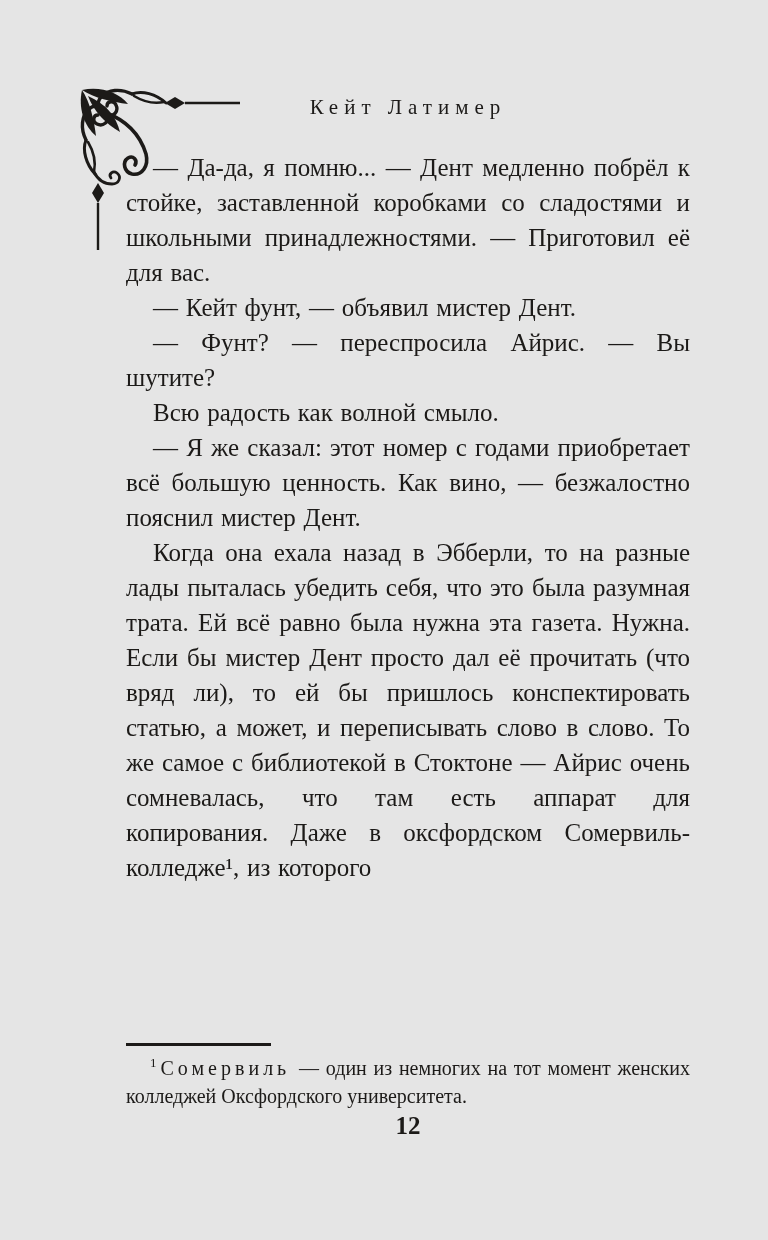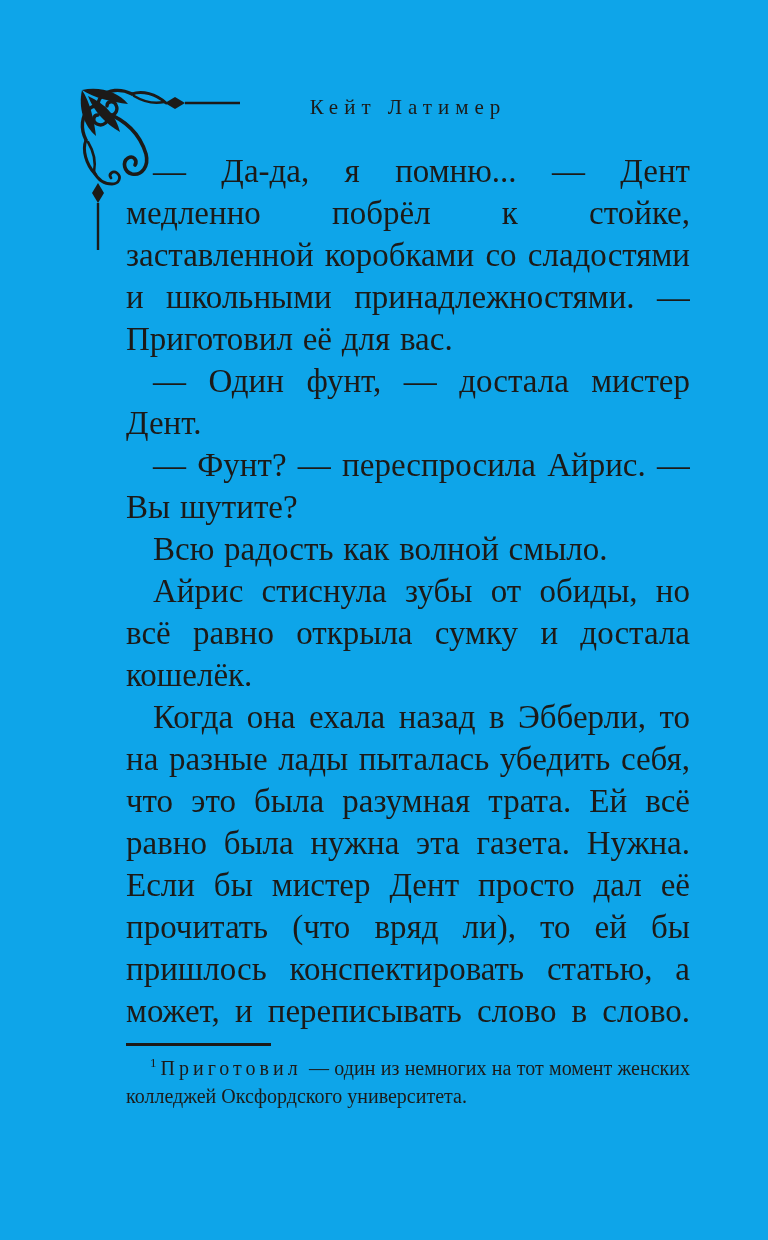--- a/index.html
+++ b/index.html
@@ -1,21 +1,21 @@
 <!DOCTYPE html>
 <html lang="ru"><head>
 <meta charset="utf-8">
 <style>
   * { margin: 0; padding: 0; box-sizing: border-box; }
   html, body { background: #ffffff; }
   .page {
     position: relative;
     width: 768px;
     height: 1240px;
-    background: #0ea5e9;
+    background: #e5e5e5;
     color: #1c1a18;
     font-family: "Liberation Serif", "DejaVu Serif", serif;
     overflow: hidden;
   }
   .corner-ornament {
     position: absolute;
     left: 78px;
     top: 86px;
     width: 164px;
     height: 168px;
@@ -31,22 +31,22 @@
     color: #1c1a18;
     white-space: nowrap;
   }
   .text-block {
     position: absolute;
     left: 126px;
     top: 150px;
     width: 564px;
     height: 880px;
     overflow: hidden;
-    font-size: 33px;
-    line-height: 42px;
+    font-size: 25px;
+    line-height: 35px;
     text-align: justify;
     hyphens: auto;
     -webkit-hyphens: auto;
   }
   .text-block p {
     text-indent: 27px;
     word-spacing: 1.5px;
   }
   .footnote-rule {
     position: absolute;
@@ -119,25 +119,26 @@
       <path d="M4 4 C 0 22 6 40 18 50 C 16 34 12 16 4 4 Z"></path>
       <path d="M10 10 C 28 18 38 30 42 46 C 28 38 16 26 10 10 Z"></path>
     </g>
   </svg>
 
   <div class="running-header">Кейт Латимер</div>
 
   <main class="text-block">
 
   <p>— Да-да, я помню... — Дент медленно побрёл к стойке, заставленной коробками со сладостями и школьными принадлежностями. — Приготовил её для вас.</p>
-      <p>— Один фунт, — достала мистер Дент.</p>
+      <p>— Кейт фунт, — объявил мистер Дент.</p>
       <p>— Фунт? — переспросила Айрис. — Вы шутите?</p>
       <p>Всю радость как волной смыло.</p>
-      <p>Айрис стиснула зубы от обиды, но всё равно открыла сумку и достала кошелёк.</p>
+      <p>— Я же сказал: этот номер с годами приобретает всё большую ценность. Как вино, — безжалостно пояснил мистер Дент.</p>
       <p>Когда она ехала назад в Эбберли, то на разные лады пыталась убедить себя, что это была разумная трата. Ей всё равно была нужна эта газета. Нужна. Если бы мистер Дент просто дал её прочитать (что вряд ли), то ей бы пришлось конспектировать статью, а может, и переписывать слово в слово. То же самое с библиотекой в Стоктоне — Айрис очень сомневалась, что там есть аппарат для копирования. Даже в оксфордском Сомервиль-колледже¹, из которого</p>
     </main>
 
   <div class="footnote-rule"></div>
 
-  <div class="footnote"><sup>1</sup><span class="fn-term">Приготовил</span> <span>— один из немногих на тот момент женских колледжей Оксфордского университета.</span></div>
+  <div class="footnote"><sup>1</sup><span class="fn-term">Сомервиль</span> <span>— один из немногих на тот момент женских колледжей Оксфордского университета.</span></div>
 
+  <div class="page-number">12</div>
 
 </div>
 
 </body></html>

